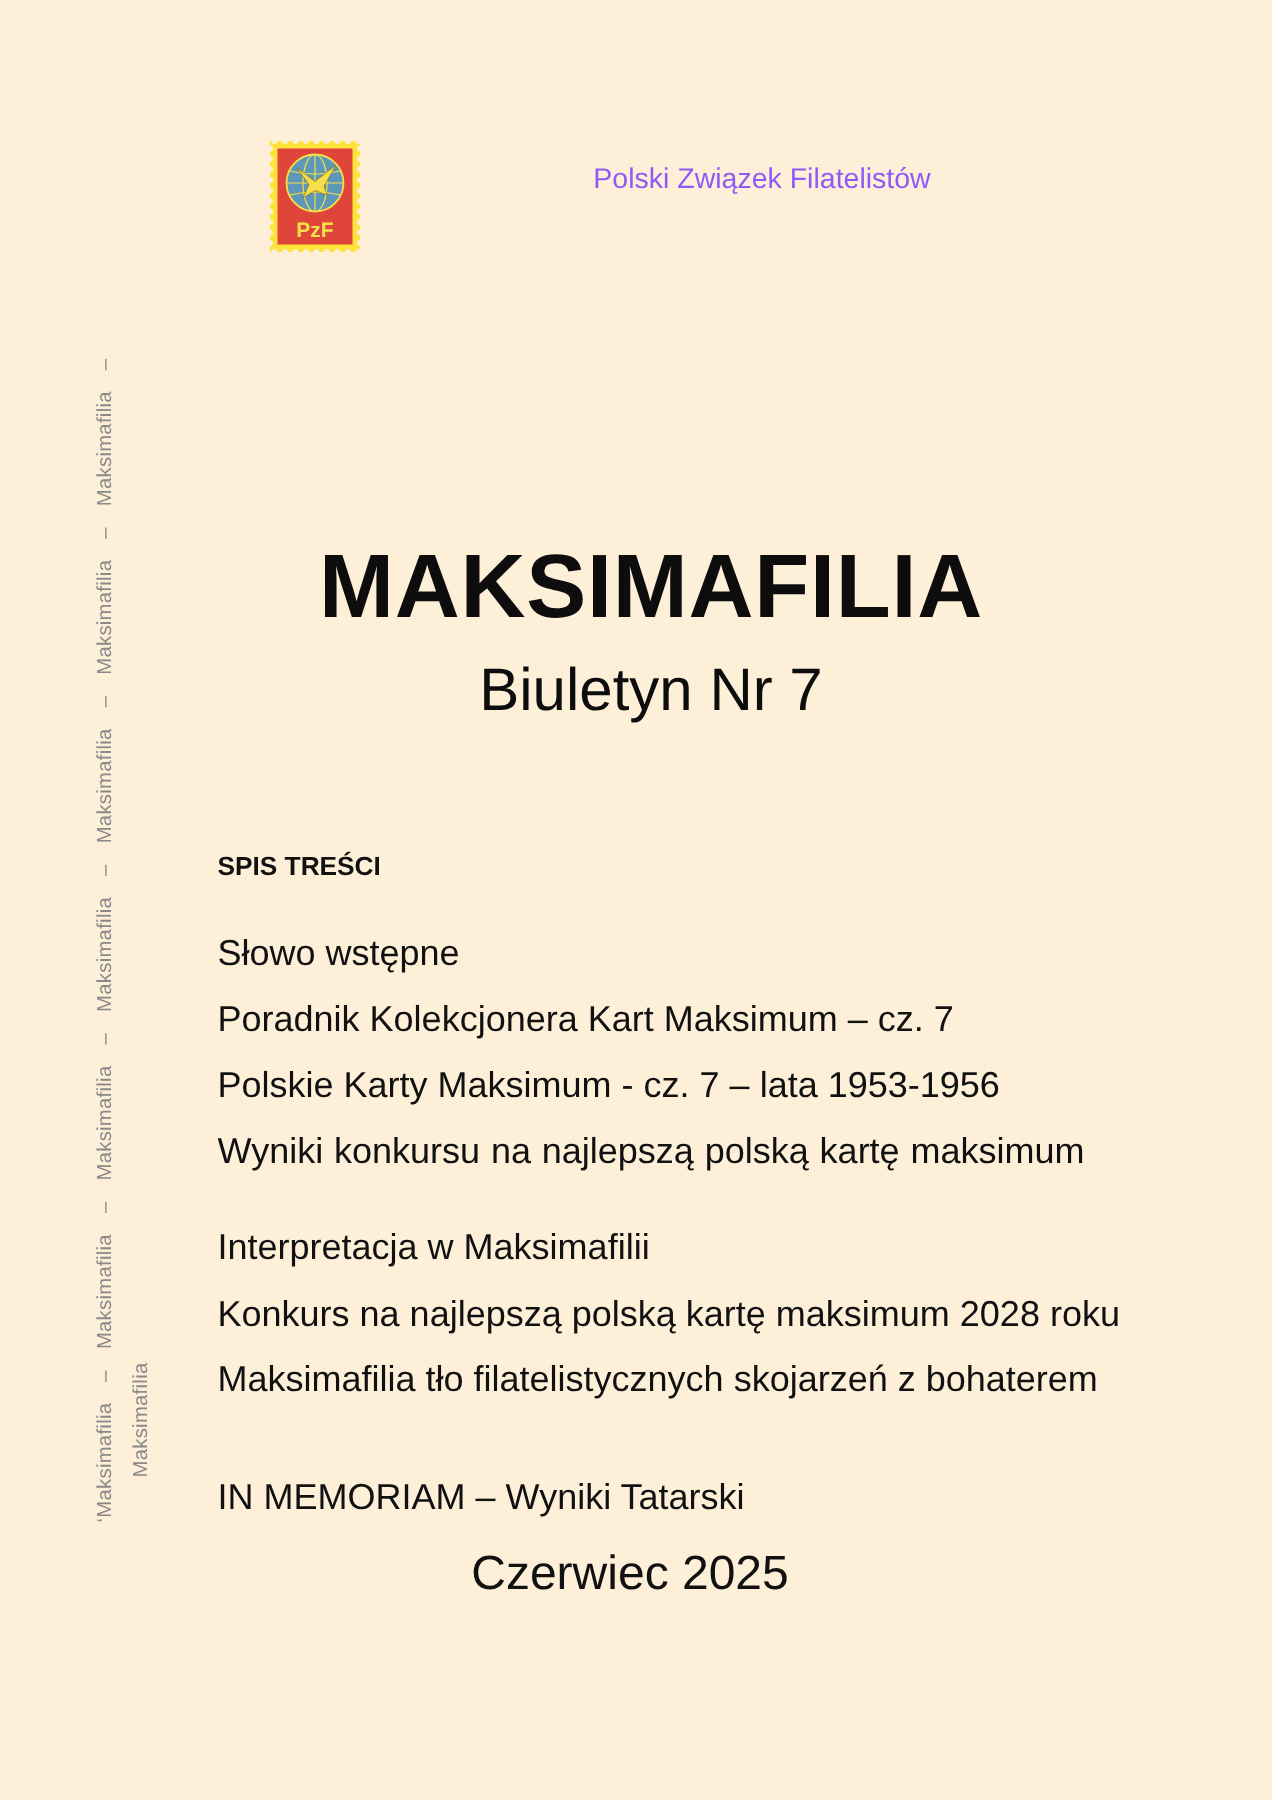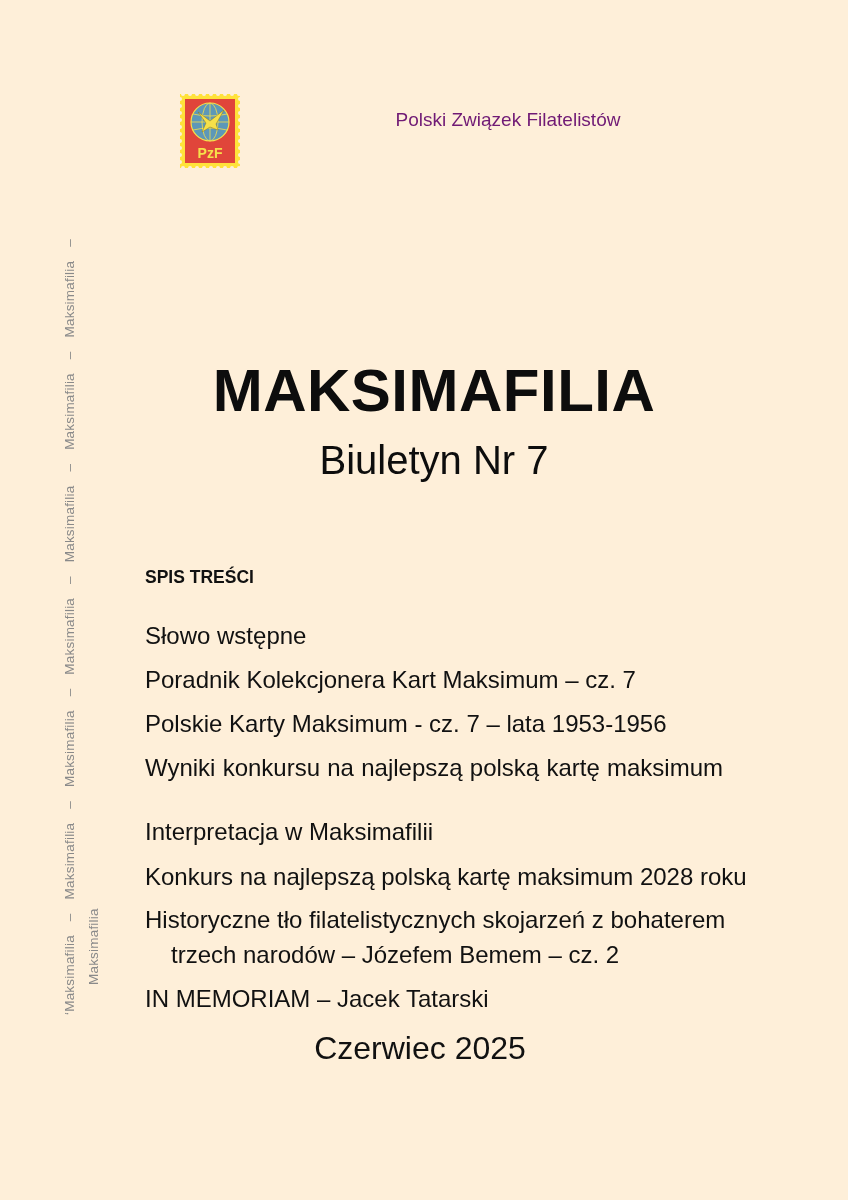--- a/index.html
+++ b/index.html
@@ -23,21 +23,21 @@
       height: 74px;
     }
     .org {
       position: absolute;
       left: 360px;
       top: 106px;
       width: 296px;
       text-align: center;
       font-size: 19px;
       line-height: 28px;
-      color: #701a75;
+      color: #8b5cf6;
     }
     .sidebar {
       position: absolute;
       left: 0;
       top: 0;
       width: 120px;
       height: 1200px;
     }
     .side-col {
       position: absolute;
@@ -196,20 +196,19 @@
 <div class="toc-item" style="top:753px;">
   <div class="justified">Wyniki konkursu na najlepszą polską kartę maksimum</div>
 </div>
 <div class="toc-item" style="top:817px;">
   <span>Interpretacja w Maksimafilii</span>
 </div>
 <div class="toc-item" style="top:862px;">
   <span>Konkurs na najlepszą polską kartę maksimum 2028 roku</span>
 </div>
 <div class="toc-item" style="top:905px;">
-  <div>Historyczne tło filatelistycznych skojarzeń z bohaterem</div>
-  <div style="padding-left:26px; margin-top:5px;">trzech narodów – Józefem Bemem – cz. 2</div>
+  <div>Maksimafilia tło filatelistycznych skojarzeń z bohaterem</div>
 </div>
 <div class="toc-item" style="top:984px;">
-  <span>IN MEMORIAM – Jacek Tatarski</span>
+  <span>IN MEMORIAM – Wyniki Tatarski</span>
 </div>
 
 <div class="date">Czerwiec 2025</div>
 
 </body></html>

